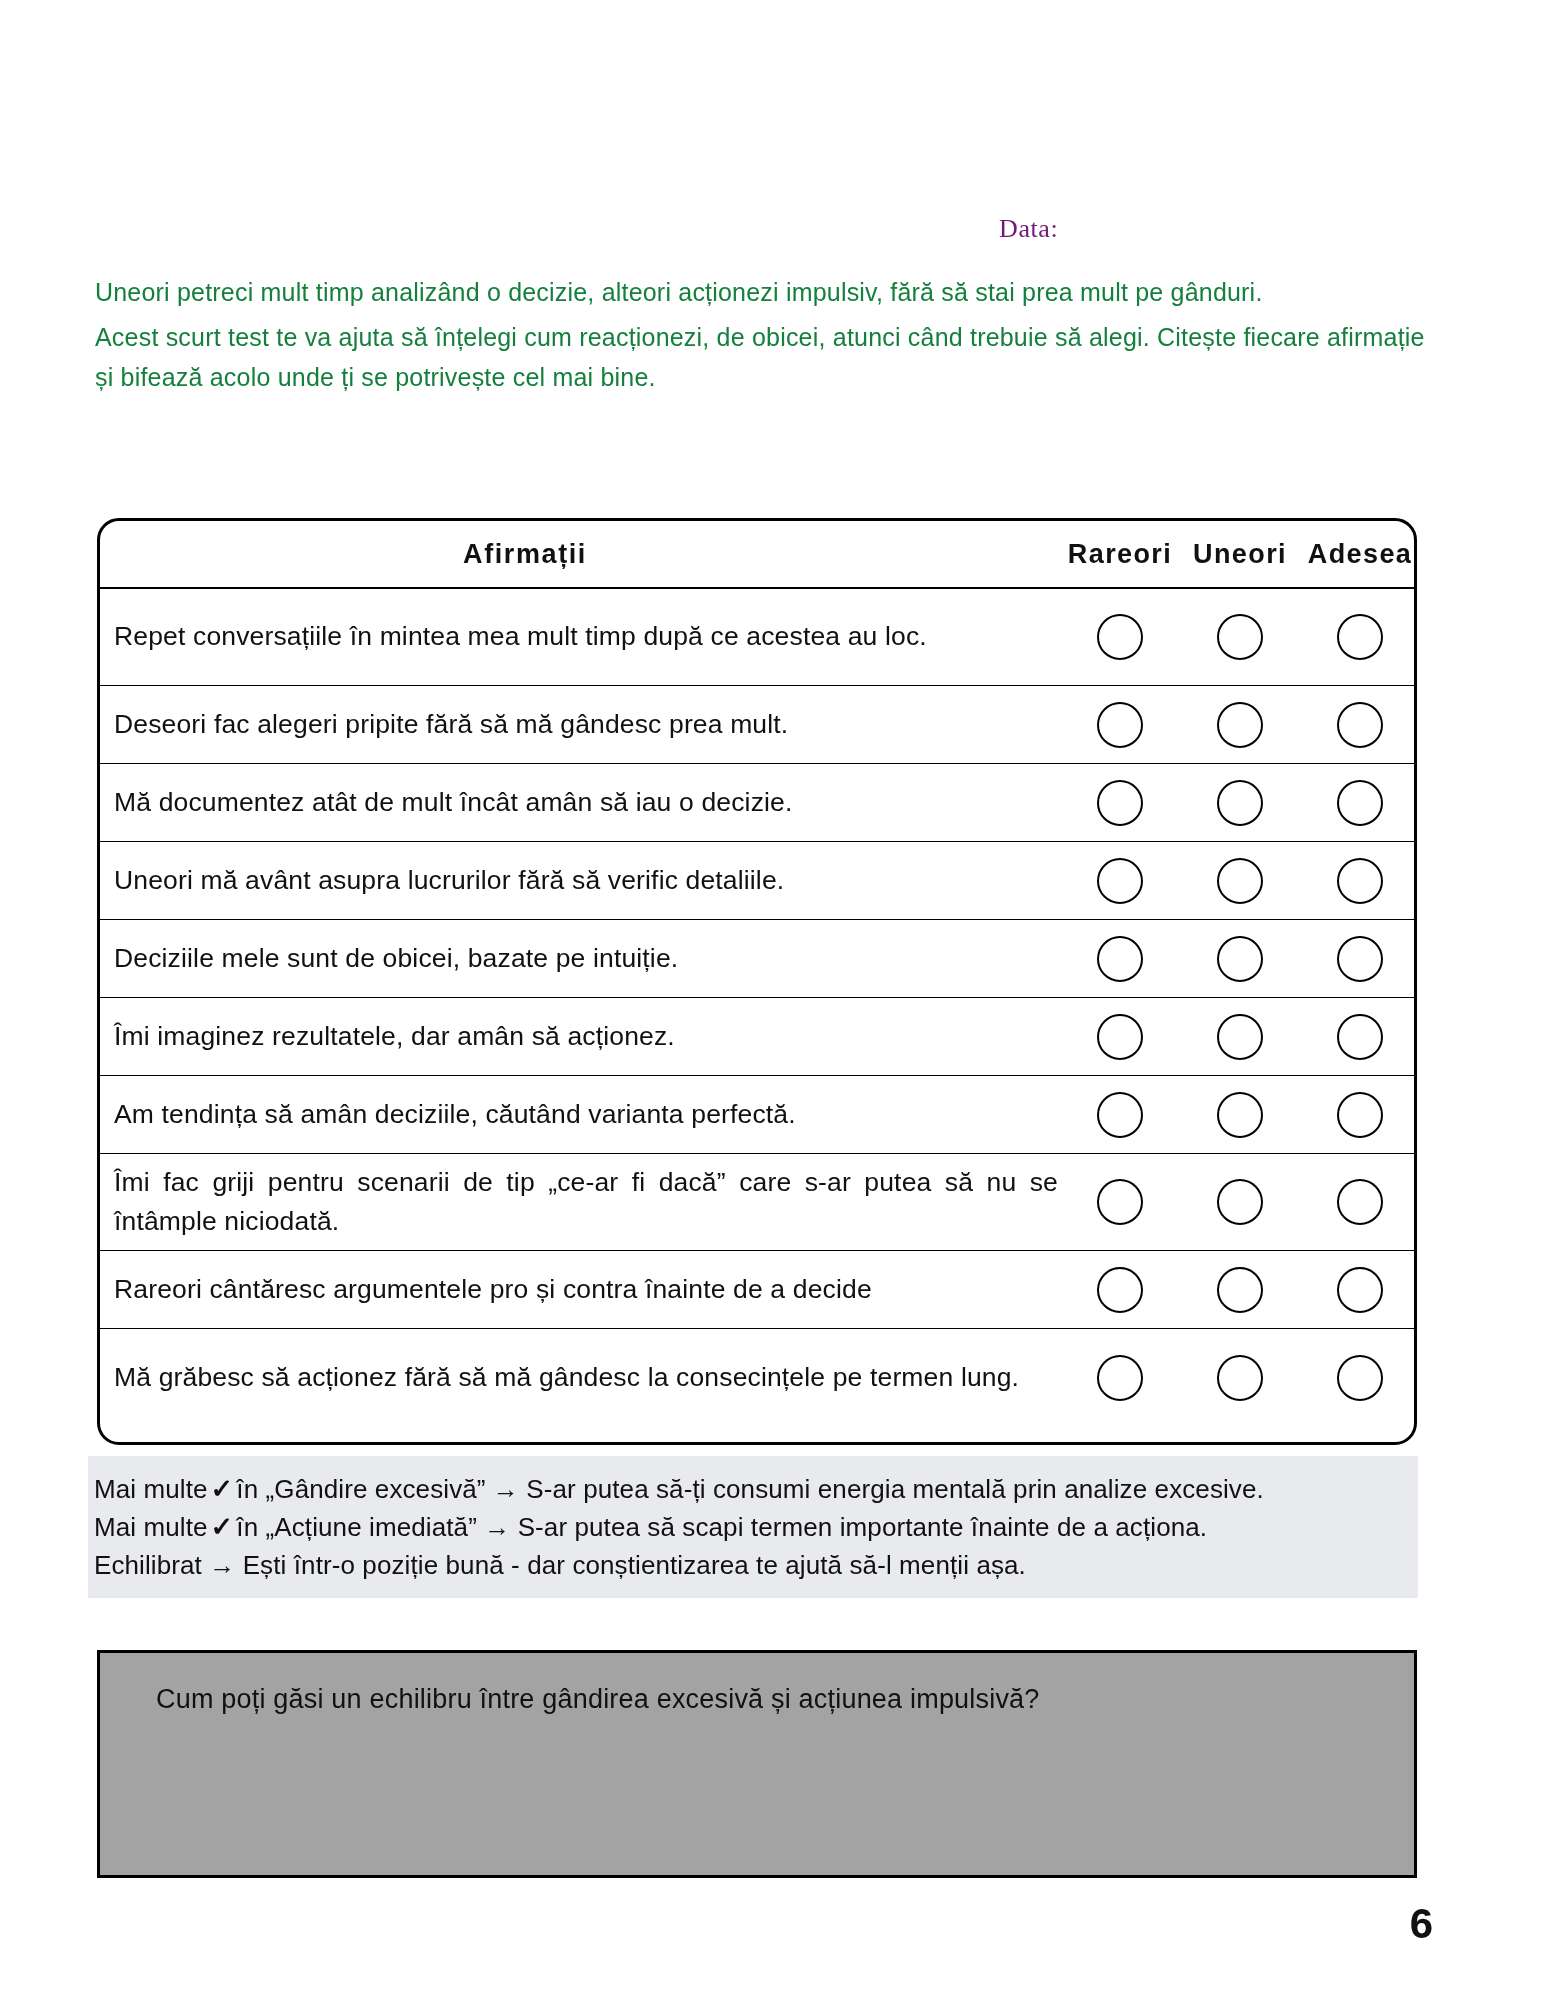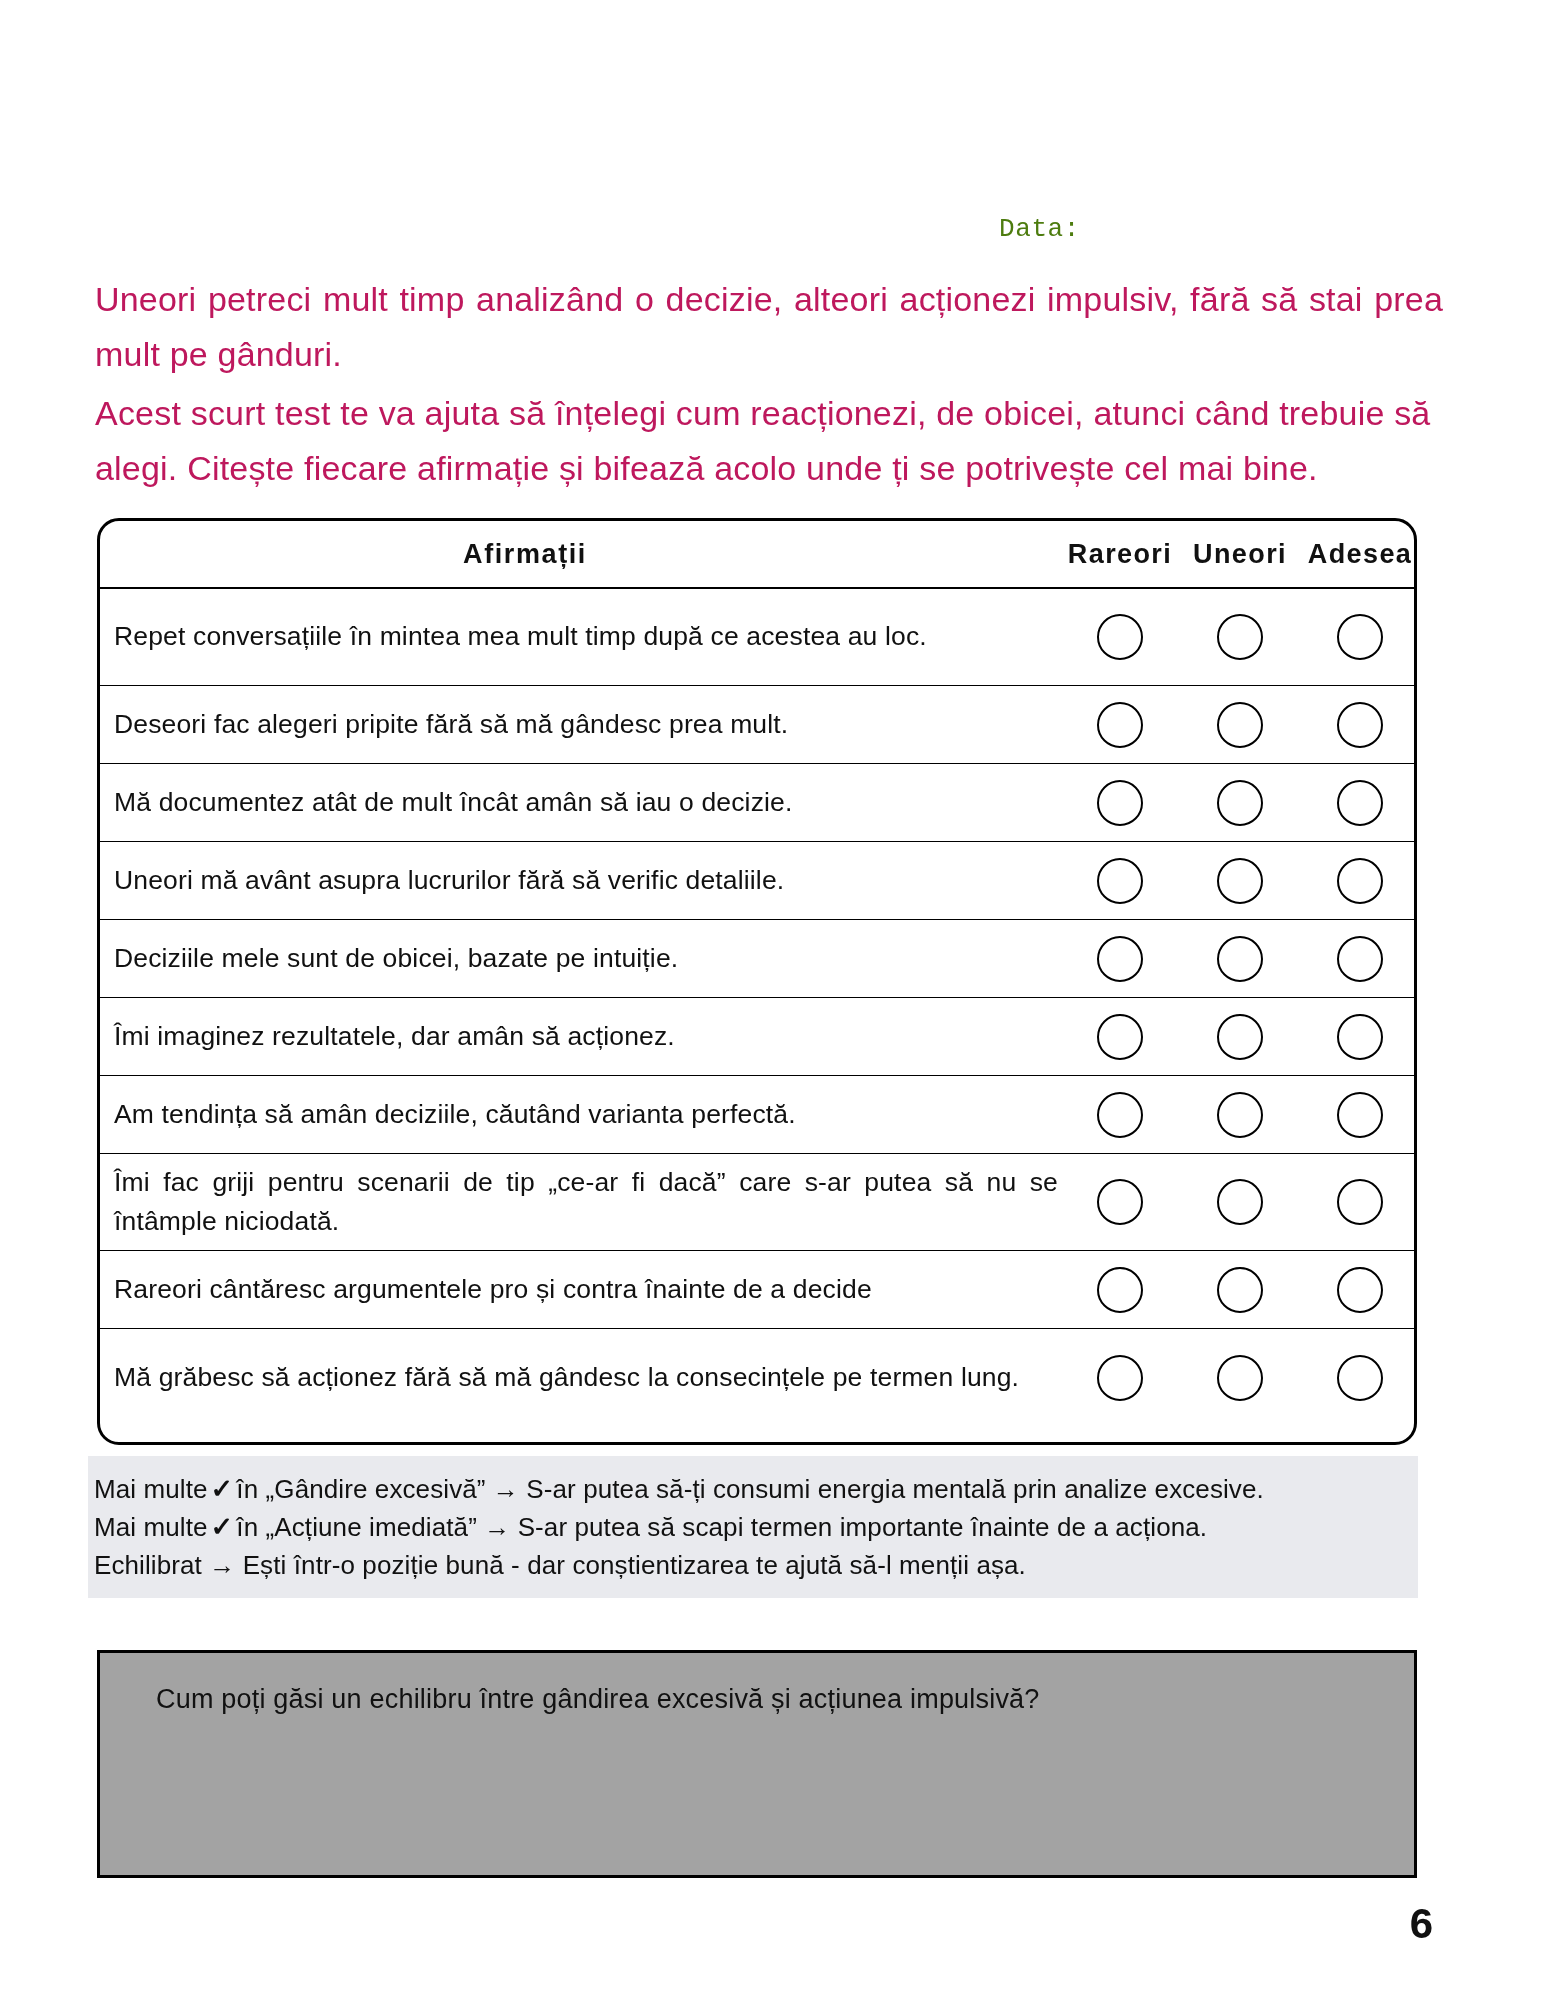--- a/index.html
+++ b/index.html
@@ -45,38 +45,38 @@
     transform: scaleX(0.93);
     transform-origin: center top;
   }
 
   .data-label {
     position: absolute;
     left: 999px;
     top: 214px;
     font-size: 26px;
     letter-spacing: 0.6px;
-    color: #4d7c0f;
-    font-family: Liberation Mono, monospace;
+    color: #701a75;
+    font-family: Liberation Serif, serif;
   }
 
   
   .intro {
     position: absolute;
     left: 95px;
     top: 272px;
     width: 1348px;
   }
   .intro p {
     margin: 0 0 4px 0;
-    font-size: 34px;
+    font-size: 25px;
     line-height: 1.62;
     text-align: justify;
     letter-spacing: 0.2px;
-    color: #be185d;
+    color: #15803d;
   }
   .intro p.last { text-align: left; }
 
   
   .table-box {
     position: absolute;
     left: 97px;
     top: 518px;
     width: 1320px;
     height: 927px;

